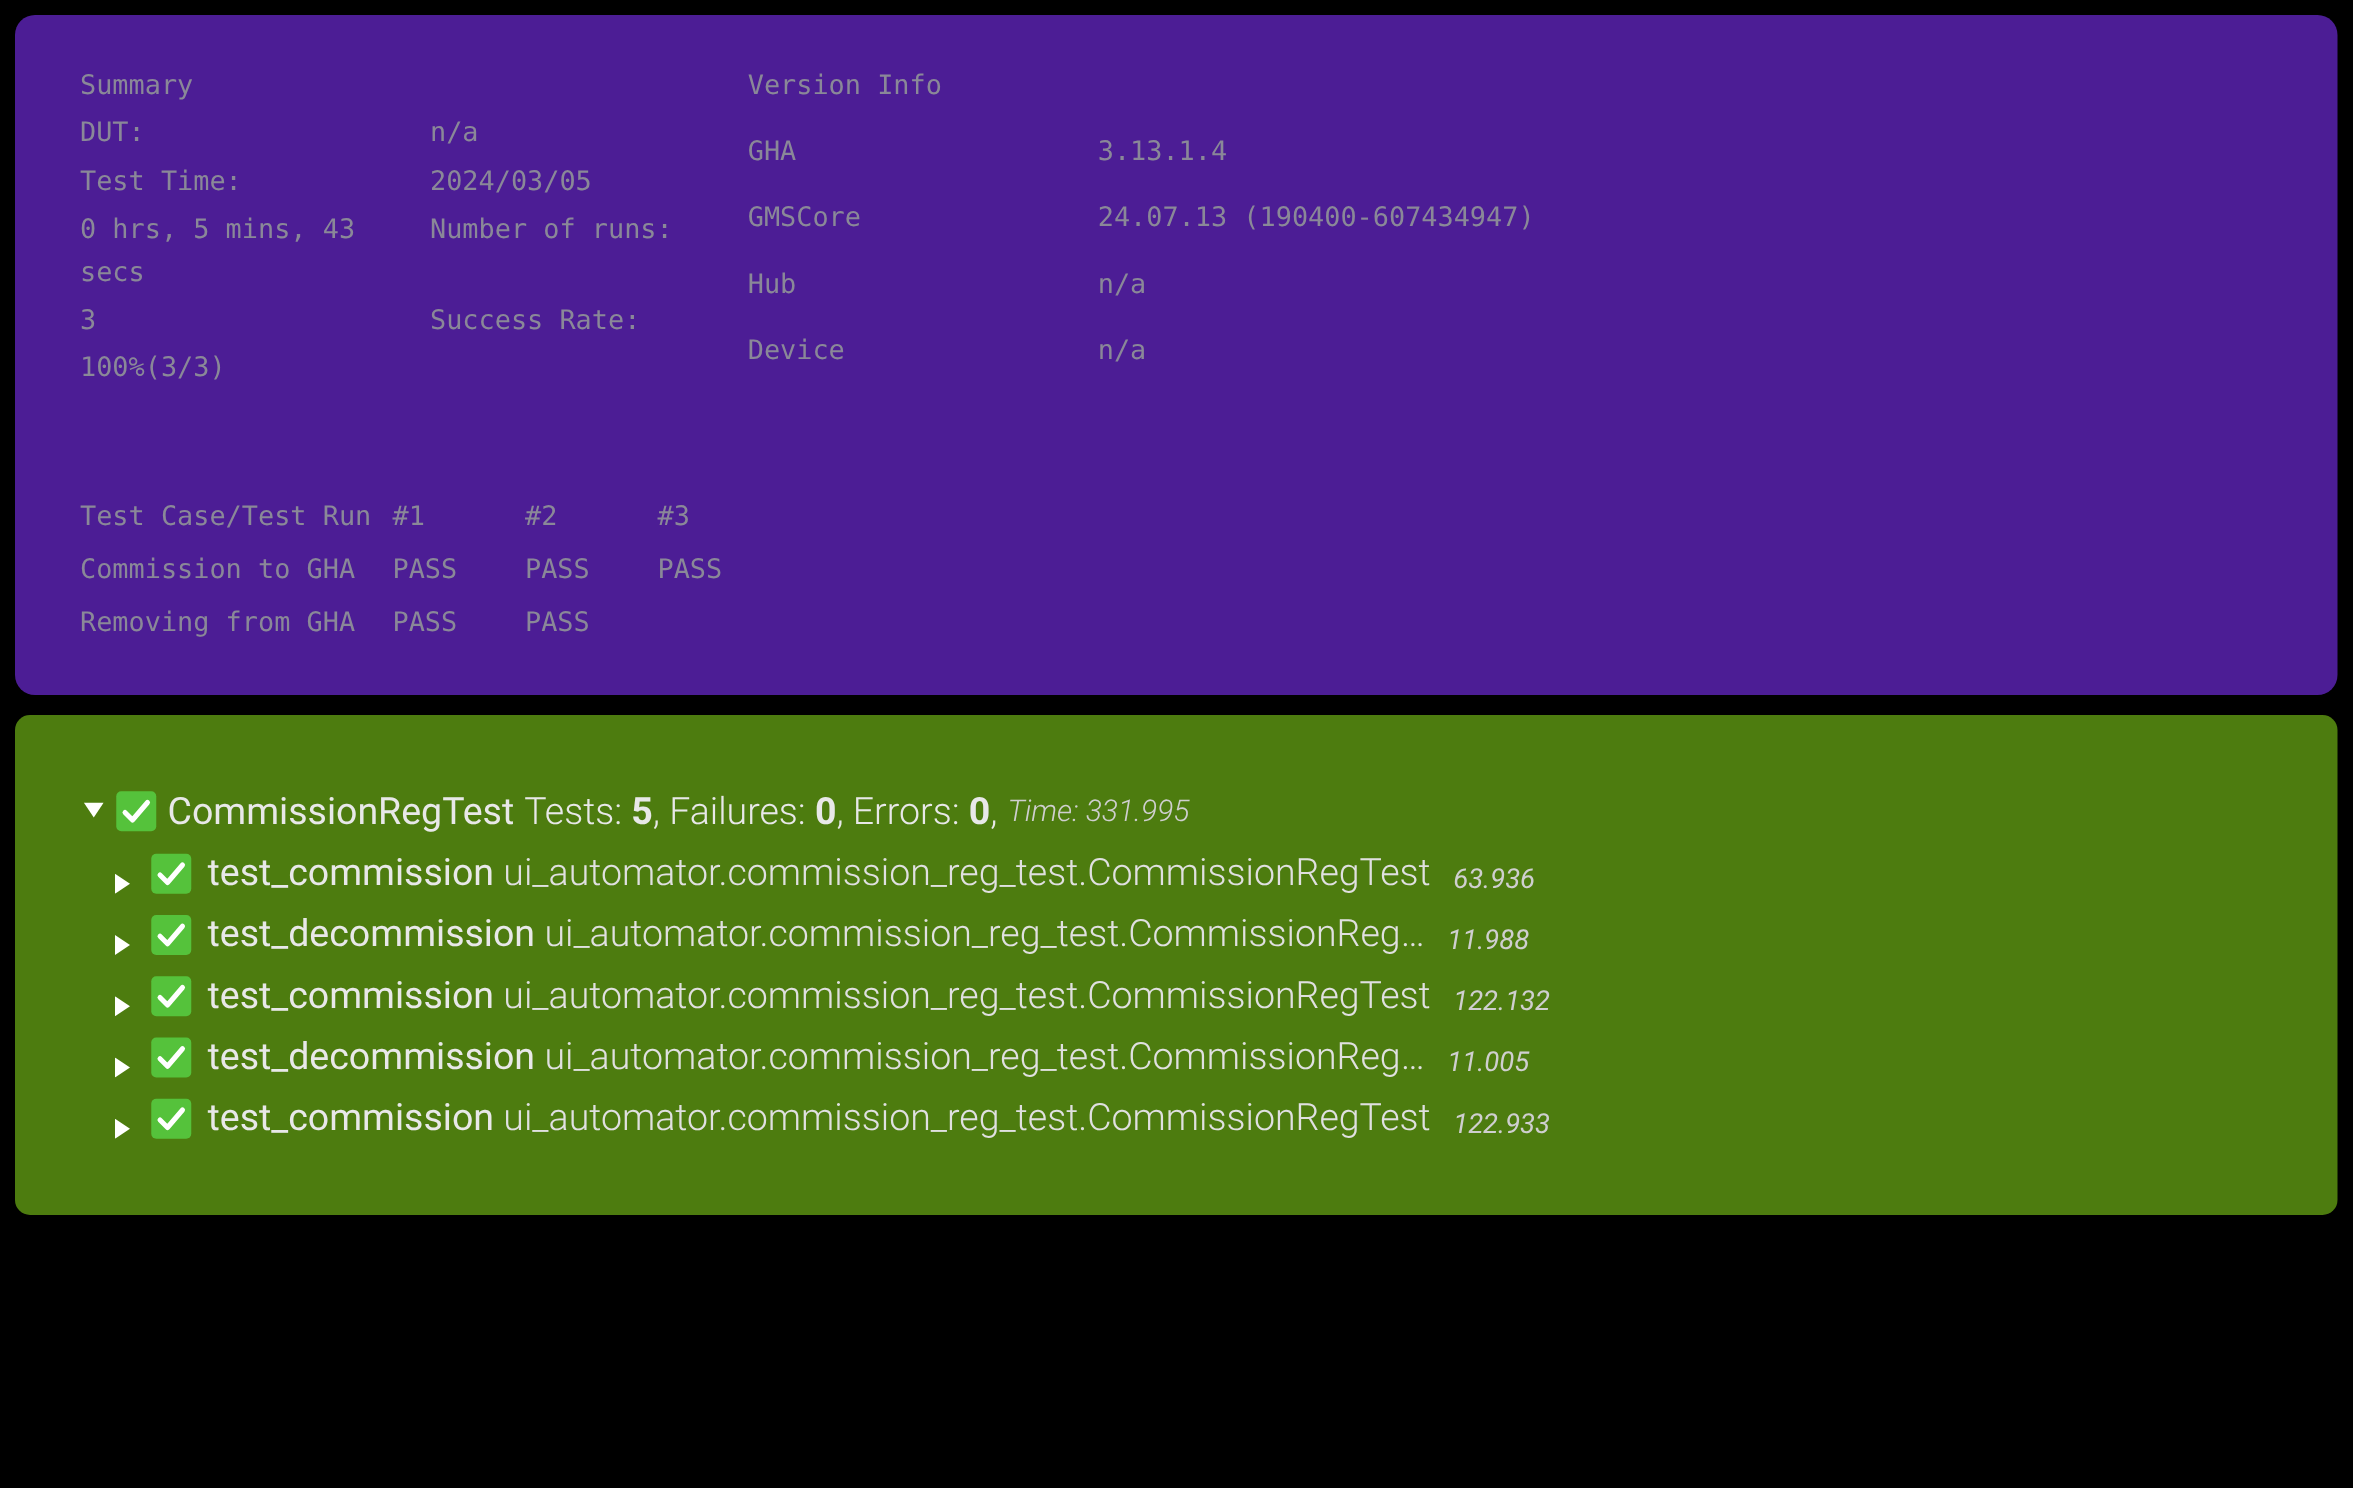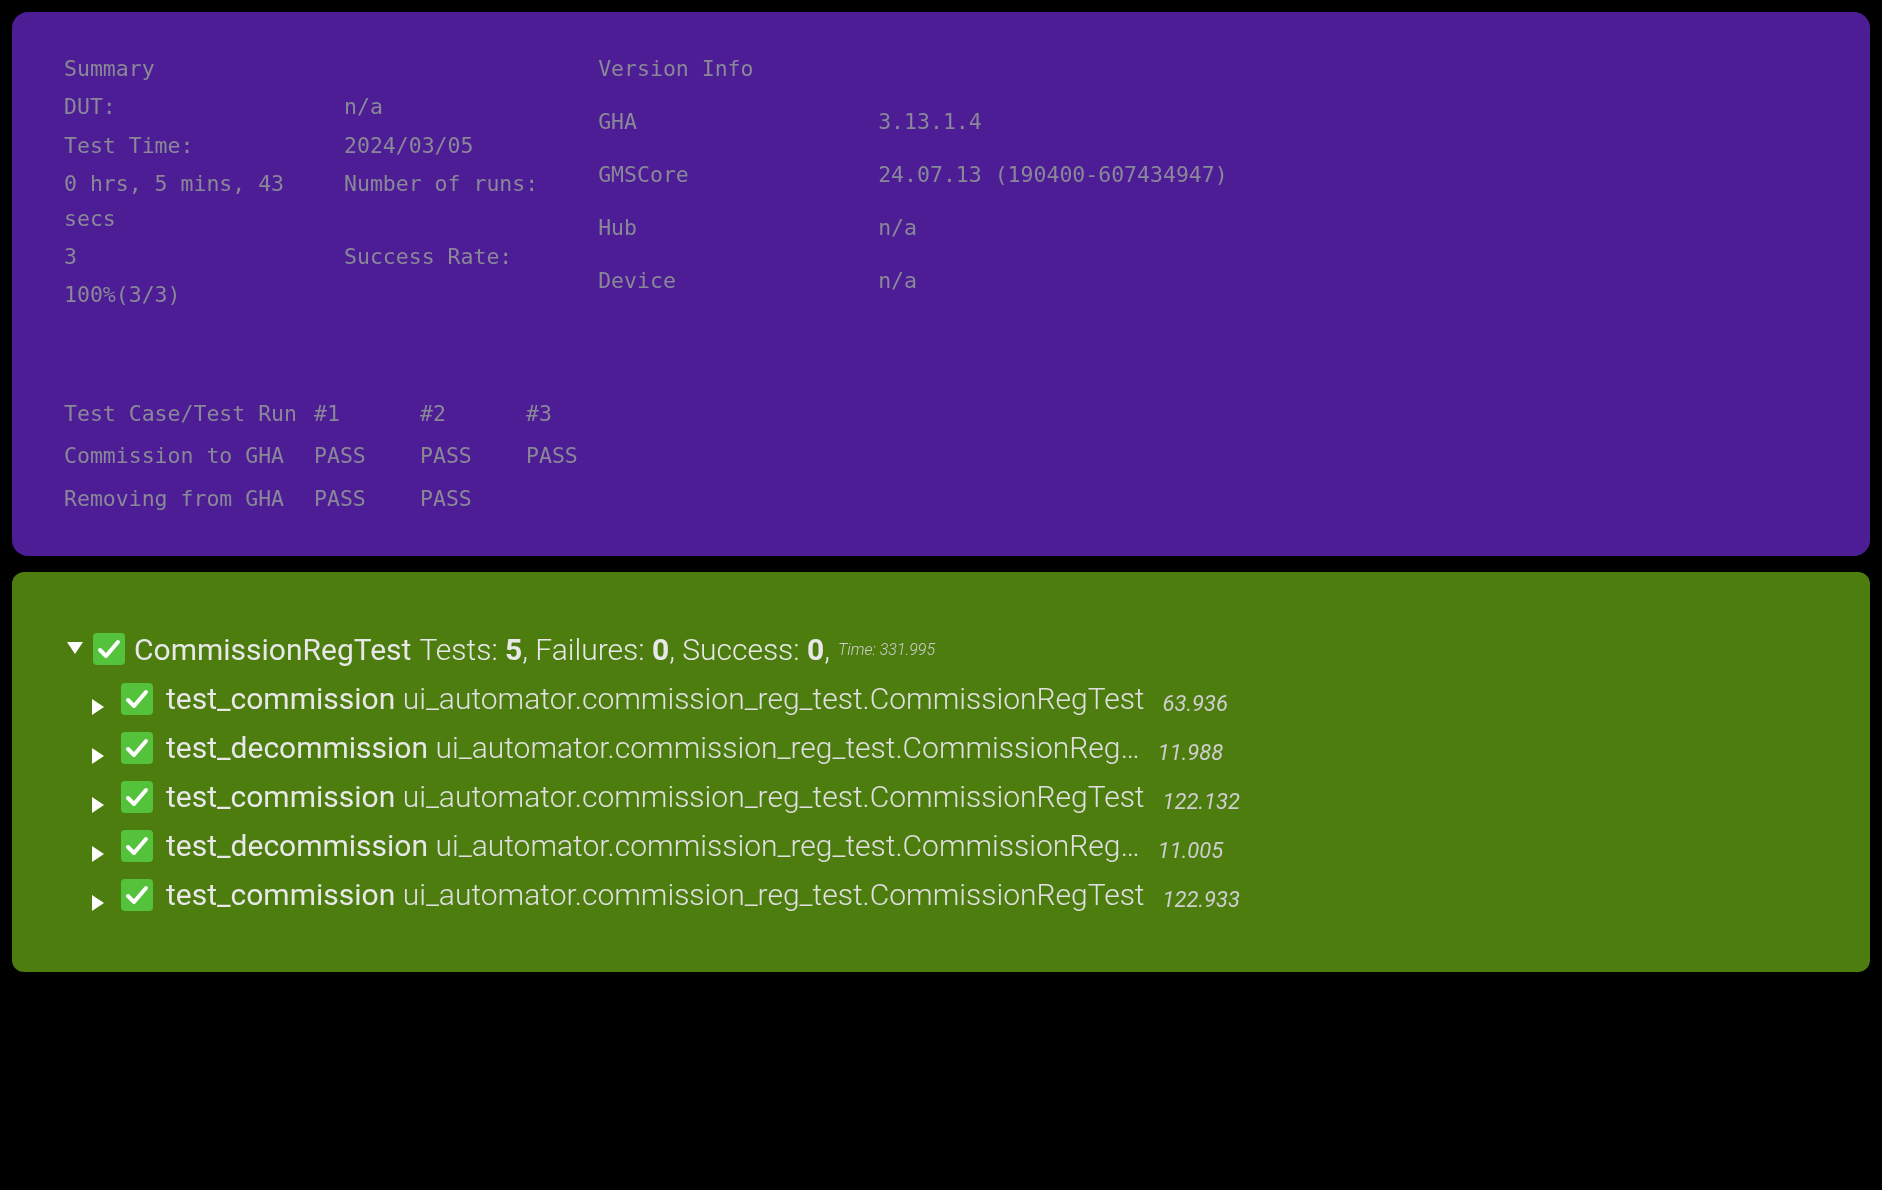--- a/index.html
+++ b/index.html
@@ -99,21 +99,21 @@
     font-weight: 400;
     color: #e8e8e8;
   }
   .suite-stats {
     color: #e8e8e8;
     font-weight: 300;
   }
   .suite-stats .bold { font-weight: 700; }
   .suite-time {
     font-style: italic;
-    font-size: 16px;
+    font-size: 24px;
     color: #cfcfcf;
     font-weight: 300;
   }
   .test-name {
     color: #e8e8e8;
     font-weight: 400;
     overflow: hidden;
     text-overflow: ellipsis;
     white-space: nowrap;
     min-width: 0;
@@ -200,21 +200,21 @@
         </svg>
     </span>
     <span class="check-icon">
       <svg width="34" height="34" viewBox="0 0 34 34">
           <rect x="1" y="1" width="32" height="32" rx="4" fill="#55c23b"></rect>
           <path d="M8 18 L14 24 L26 10" stroke="#fff" stroke-width="4" fill="none" stroke-linecap="round" stroke-linejoin="round"></path>
         </svg>
     </span>
     <span class="suite-name">CommissionRegTest</span>
     <span class="suite-stats">
-      <span>Tests: </span><span class="bold">5</span><span>, Failures: </span><span class="bold">0</span><span>, Success: </span><span class="bold">0</span><span>, </span>
+      <span>Tests: </span><span class="bold">5</span><span>, Failures: </span><span class="bold">0</span><span>, Errors: </span><span class="bold">0</span><span>, </span>
     </span>
     <span class="suite-time">
       <span>Time: </span><span>331.995</span>
     </span>
   </div>
 
   <div class="tree-item">
     <span class="toggle">
       <svg width="14" height="16" viewBox="0 0 14 16">
           <polygon points="0,0 12,8 0,16" fill="#ffffff"></polygon>

